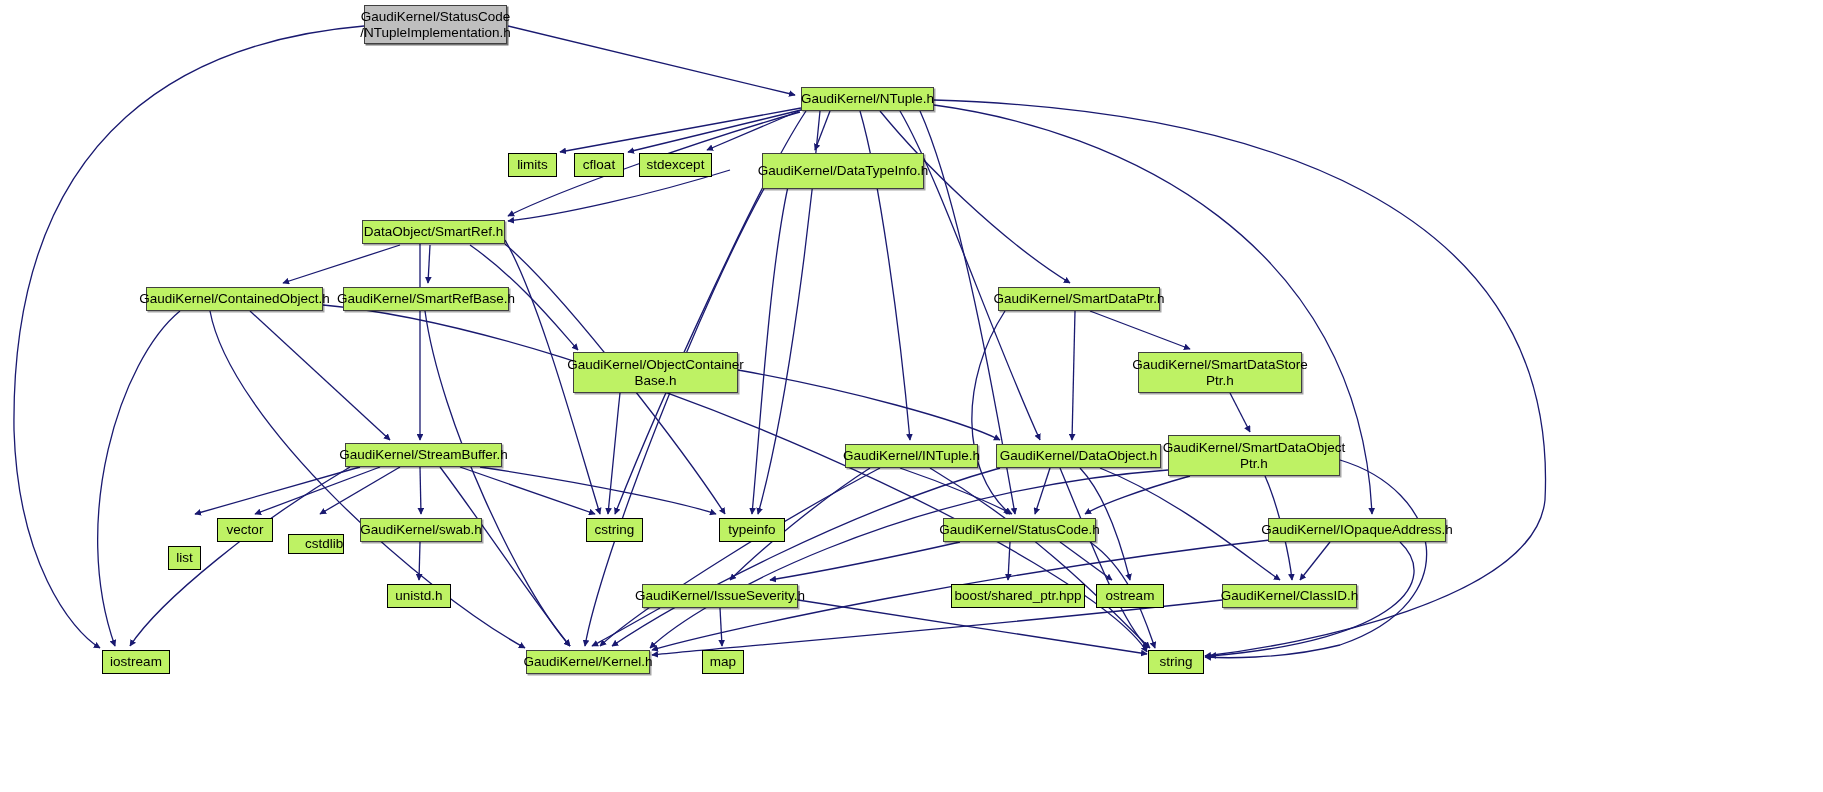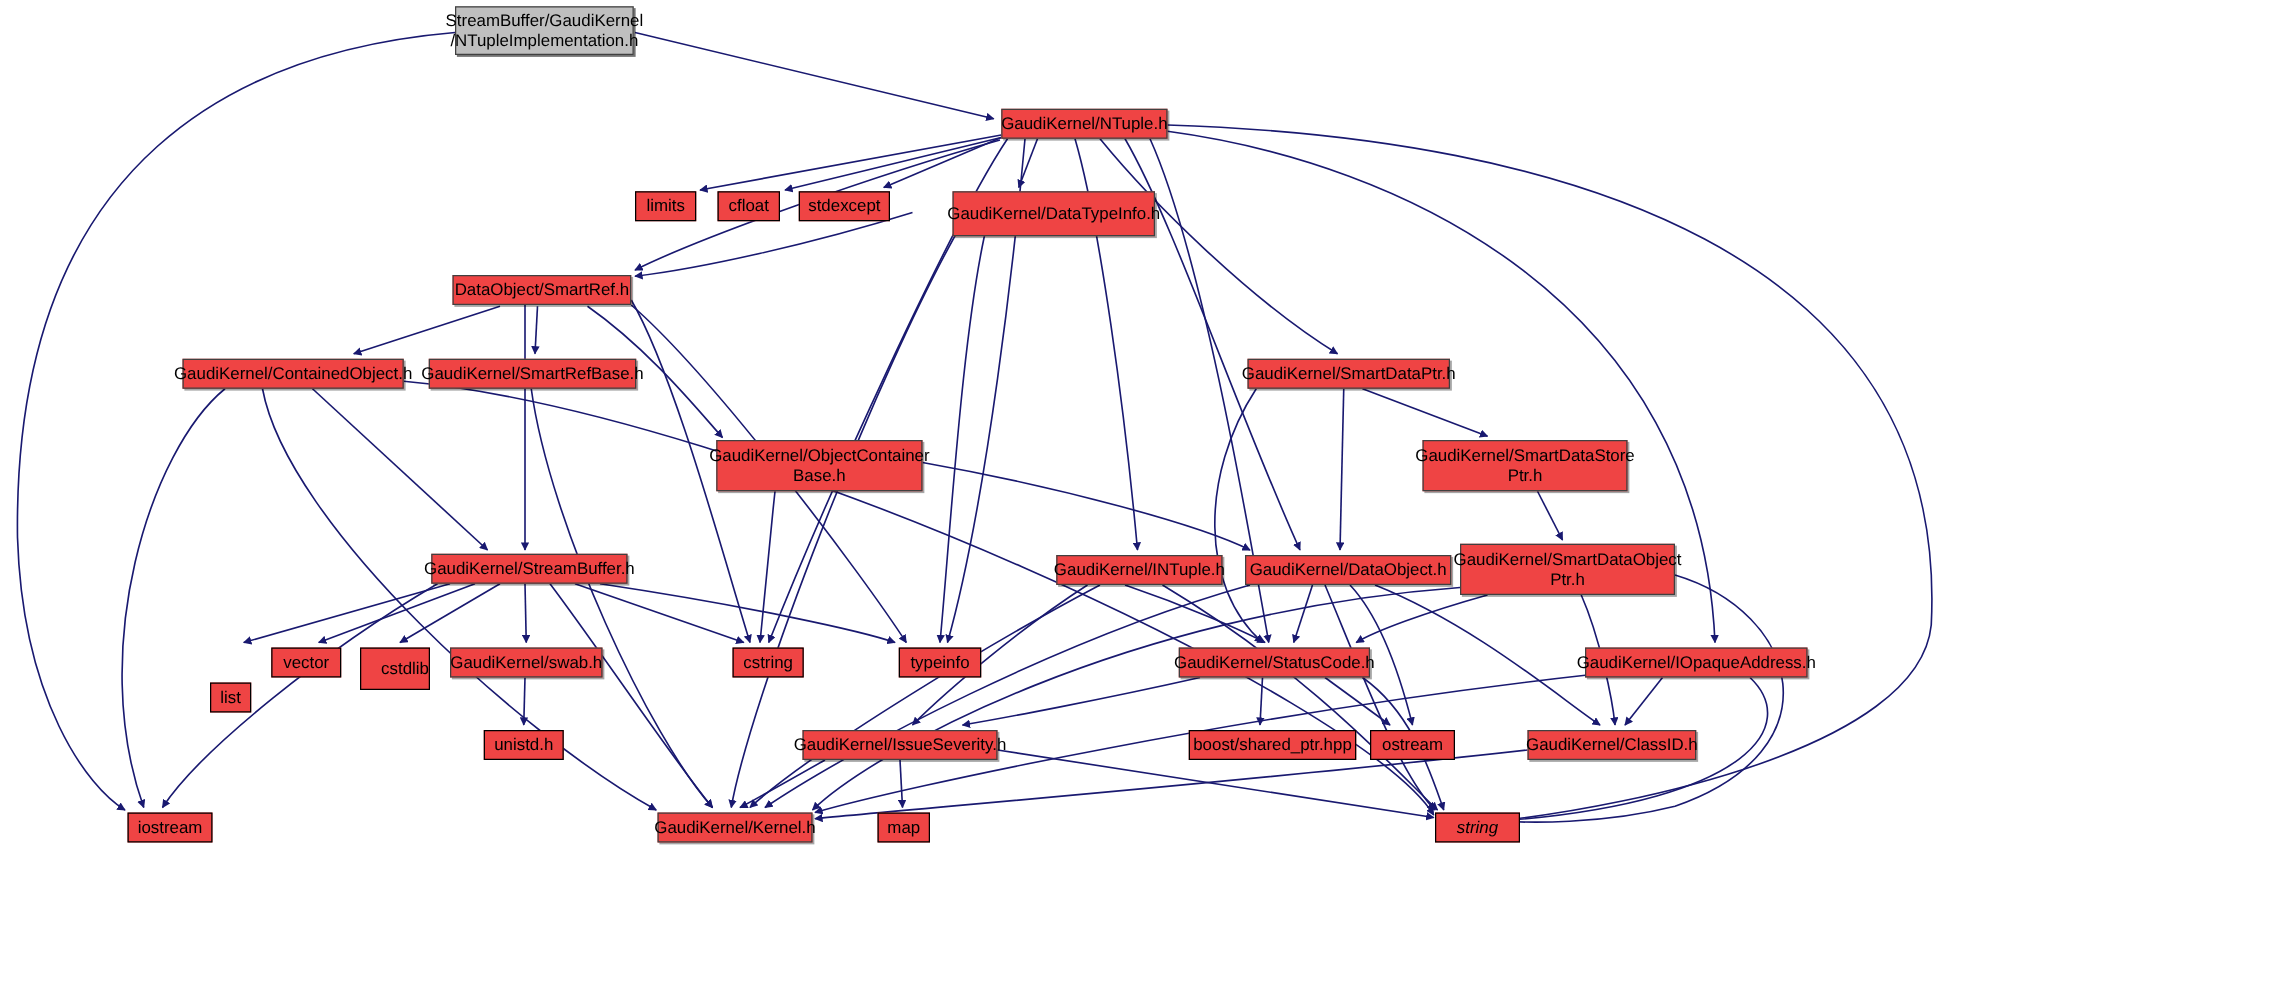--- a/index.html
+++ b/index.html
@@ -1,20 +1,20 @@
 <!DOCTYPE html>
 <html><head>
 <meta charset="utf-8">
 <style>
   html,body{margin:0;padding:0;background:#ffffff;}
   #stage{position:relative;width:1823px;height:792px;background:#ffffff;
          font-family:"Liberation Sans","DejaVu Sans",sans-serif;overflow:hidden;}
   svg.edges{position:absolute;left:0;top:0;width:1823px;height:792px;}
   .node{position:absolute;box-sizing:border-box;display:flex;align-items:center;
-        justify-content:center;text-align:center;background:#ef4444;
+        justify-content:center;text-align:center;background:#bef264;
         border:1px solid #000000;color:#000000;font-size:13.5px;line-height:1.12;
         white-space:pre-line;padding:0 4px;}
   .node.root{background:#bfbfbf;border:1px solid #404040;
              box-shadow:1.5px 1.5px 0 rgba(0,0,0,0.55);}
   .node.thick{border:1px solid #404040;box-shadow:1.5px 1.5px 0 rgba(0,0,0,0.35);}
 </style>
 </head>
 <body>
 
 <div id="stage">
@@ -89,21 +89,21 @@
         <path d="M 1330,542 L 1300,580" fill="none" stroke="#191970" stroke-width="1.3" marker-end="url(#ah)"></path>
         <path d="M 1400,542 C 1440,580 1400,640 1210,656" fill="none" stroke="#191970" stroke-width="1.3" marker-end="url(#ah)"></path>
         <path d="M 1270,540 C 1000,570 720,630 652,650" fill="none" stroke="#191970" stroke-width="1.3" marker-end="url(#ah)"></path>
         <path d="M 660,608 C 630,625 600,642 592,646" fill="none" stroke="#191970" stroke-width="1.3" marker-end="url(#ah)"></path>
         <path d="M 720,608 L 722,646" fill="none" stroke="#191970" stroke-width="1.3" marker-end="url(#ah)"></path>
         <path d="M 798,600 C 960,625 1110,648 1147,654" fill="none" stroke="#191970" stroke-width="1.3" marker-end="url(#ah)"></path>
         <path d="M 1222,600 C 1000,625 720,648 652,655" fill="none" stroke="#191970" stroke-width="1.3" marker-end="url(#ah)"></path>
       </g>
   </svg>
   <div id="node-layer">
-      <div class="node root" style="left: 364px; top: 5px; width: 143px; height: 39px;">StreamBuffer/GaudiKernel
+      <div class="node root" style="left: 364px; top: 5px; width: 143px; height: 39px;">GaudiKernel/StatusCode
 /NTupleImplementation.h</div>
       <div class="node thick" style="left: 801px; top: 87px; width: 133px; height: 24px;">GaudiKernel/NTuple.h</div>
       <div class="node" style="left: 508px; top: 153px; width: 49px; height: 24px;">limits</div>
       <div class="node" style="left: 574px; top: 153px; width: 50px; height: 24px;">cfloat</div>
       <div class="node" style="left: 639px; top: 153px; width: 73px; height: 24px;">stdexcept</div>
       <div class="node thick" style="left: 730px; top: 153px; width: 162px; height: 36px; margin-left: 32px;">GaudiKernel/DataTypeInfo.h</div>
       <div class="node thick" style="left: 362px; top: 220px; width: 143px; height: 24px;">DataObject/SmartRef.h</div>
       <div class="node thick" style="left: 146px; top: 287px; width: 177px; height: 24px;">GaudiKernel/ContainedObject.h</div>
       <div class="node thick" style="left: 343px; top: 287px; width: 166px; height: 24px;">GaudiKernel/SmartRefBase.h</div>
       <div class="node thick" style="left: 998px; top: 287px; width: 162px; height: 24px;">GaudiKernel/SmartDataPtr.h</div>
@@ -111,29 +111,29 @@
 Base.h</div>
       <div class="node thick" style="left: 1138px; top: 352px; width: 164px; height: 41px;">GaudiKernel/SmartDataStore
 Ptr.h</div>
       <div class="node thick" style="left: 345px; top: 443px; width: 157px; height: 24px;">GaudiKernel/StreamBuffer.h</div>
       <div class="node thick" style="left: 845px; top: 444px; width: 133px; height: 24px;">GaudiKernel/INTuple.h</div>
       <div class="node thick" style="left: 996px; top: 444px; width: 165px; height: 24px;">GaudiKernel/DataObject.h</div>
       <div class="node thick" style="left: 1168px; top: 435px; width: 172px; height: 41px;">GaudiKernel/SmartDataObject
 Ptr.h</div>
       <div class="node" style="left: 168px; top: 518px; width: 33px; height: 24px; margin-top: 28px;">list</div>
       <div class="node" style="left: 217px; top: 518px; width: 56px; height: 24px;">vector</div>
-      <div class="node" style="left: 288px; top: 518px; width: 56px; height: 34px; padding-left: 20px;">cstdlib</div>
+      <div class="node" style="left: 288px; top: 534px; width: 56px; height: 20px; padding-left: 20px;">cstdlib</div>
       <div class="node thick" style="left: 360px; top: 518px; width: 122px; height: 24px;">GaudiKernel/swab.h</div>
       <div class="node" style="left: 586px; top: 518px; width: 57px; height: 24px;">cstring</div>
       <div class="node" style="left: 719px; top: 518px; width: 66px; height: 24px;">typeinfo</div>
       <div class="node thick" style="left: 943px; top: 518px; width: 153px; height: 24px;">GaudiKernel/StatusCode.h</div>
       <div class="node thick" style="left: 1268px; top: 518px; width: 178px; height: 24px;">GaudiKernel/IOpaqueAddress.h</div>
       <div class="node" style="left: 387px; top: 584px; width: 64px; height: 24px;">unistd.h</div>
       <div class="node thick" style="left: 642px; top: 584px; width: 156px; height: 24px;">GaudiKernel/IssueSeverity.h</div>
       <div class="node" style="left: 951px; top: 584px; width: 134px; height: 24px;">boost/shared_ptr.hpp</div>
       <div class="node" style="left: 1096px; top: 584px; width: 68px; height: 24px;">ostream</div>
       <div class="node thick" style="left: 1222px; top: 584px; width: 135px; height: 24px;">GaudiKernel/ClassID.h</div>
       <div class="node" style="left: 102px; top: 650px; width: 68px; height: 24px;">iostream</div>
       <div class="node thick" style="left: 526px; top: 650px; width: 124px; height: 24px;">GaudiKernel/Kernel.h</div>
       <div class="node" style="left: 702px; top: 650px; width: 42px; height: 24px;">map</div>
-      <div class="node" style="left: 1148px; top: 650px; width: 68px; height: 24px; font-style: italic;">string</div>
+      <div class="node" style="left: 1148px; top: 650px; width: 56px; height: 24px;">string</div>
     </div>
 </div>
 
 </body></html>

